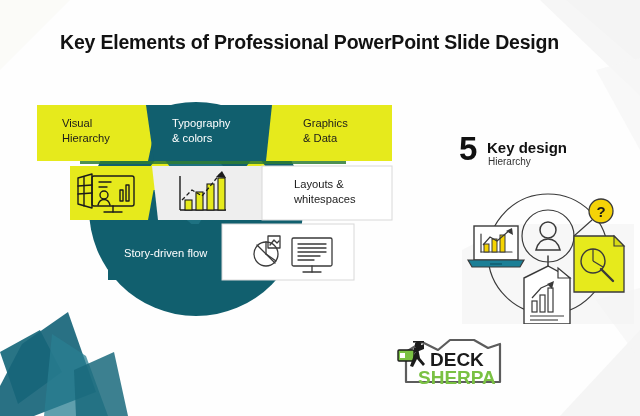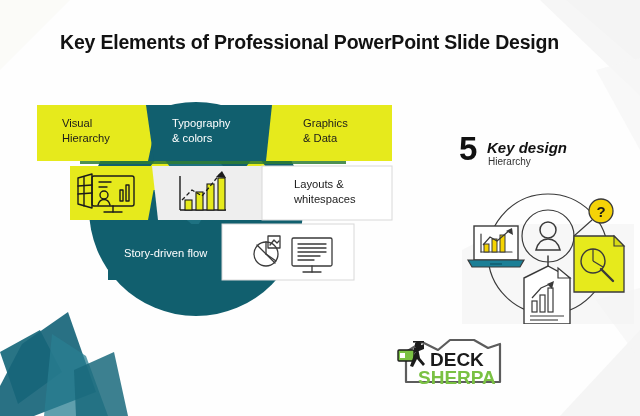--- a/index.html
+++ b/index.html
@@ -23,21 +23,21 @@
 
   
   .info-svg{position:absolute;left:0px;top:78px;width:420px;height:262px;}
   .lbl{font-family:"Liberation Sans", sans-serif;font-size:11.2px;}
   .lbl-dark{fill:#1b1b1b;}
   .lbl-light{fill:#ffffff;}
 
   
   .kd-wrap{position:absolute;left:459px;top:136px;width:170px;height:44px;}
   .kd-num{position:absolute;left:0;top:-4px;font-size:33px;font-weight:bold;color:#111;line-height:1;}
-  .kd-main{position:absolute;left:28px;top:4px;font-size:15px;font-weight:bold;color:#111;line-height:1;white-space:nowrap;font-style:italic;}
+  .kd-main{position:absolute;left:28px;top:4px;font-size:15px;font-weight:bold;color:#111;line-height:1;white-space:nowrap;}
   .kd-sub{position:absolute;left:29px;top:21px;font-size:10px;color:#333;line-height:1;}
 
   .icons-svg{position:absolute;left:462px;top:188px;width:172px;height:136px;}
 
   
   .logo-svg{position:absolute;left:388px;top:336px;width:128px;height:58px;}
 </style>
 </head>
 <body>
 

